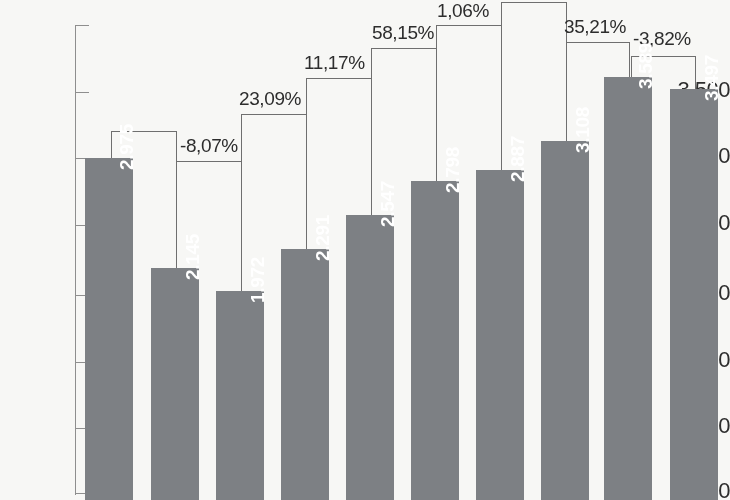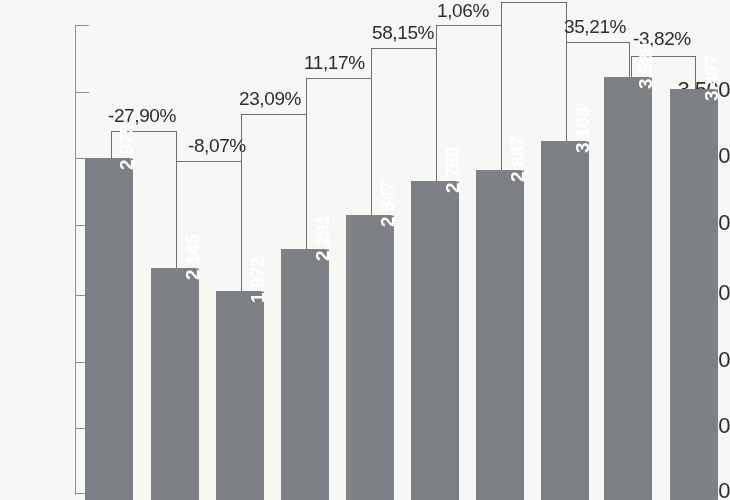--- a/index.html
+++ b/index.html
@@ -103,26 +103,25 @@
   <div class="y-label" style="top:143px">3.000</div>
   <div class="y-label" style="top:210px">2.500</div>
   <div class="y-label" style="top:280px">2.000</div>
   <div class="y-label" style="top:347px">1.500</div>
   <div class="y-label" style="top:413px">1.000</div>
   <div class="y-label" style="top:478px">500</div>
 
   <div class="bracket-top" style="left:111px; width:66px; top:131px"></div>
   <div class="bracket-leg" style="left:111px; top:131px; height:27px"></div>
   <div class="bracket-leg" style="left:176px; top:131px; height:137px"></div>
-  <div class="pct-label" style="left:108px; top:105px">-27,90%</div>
 
   <div class="bracket-top" style="left:176px; width:66px; top:161px"></div>
   <div class="bracket-leg" style="left:176px; top:161px; height:107px"></div>
   <div class="bracket-leg" style="left:241px; top:161px; height:130px"></div>
-  <div class="pct-label" style="left:188px; top:135px">-8,07%</div>
+  <div class="pct-label" style="left:180px; top:135px">-8,07%</div>
 
   <div class="bracket-top" style="left:241px; width:66px; top:114px"></div>
   <div class="bracket-leg" style="left:241px; top:114px; height:177px"></div>
   <div class="bracket-leg" style="left:306px; top:114px; height:135px"></div>
   <div class="pct-label" style="left:239px; top:88px">23,09%</div>
 
   <div class="bracket-top" style="left:306px; width:66px; top:78px"></div>
   <div class="bracket-leg" style="left:306px; top:78px; height:171px"></div>
   <div class="bracket-leg" style="left:371px; top:78px; height:137px"></div>
   <div class="pct-label" style="left:304px; top:52px">11,17%</div>

